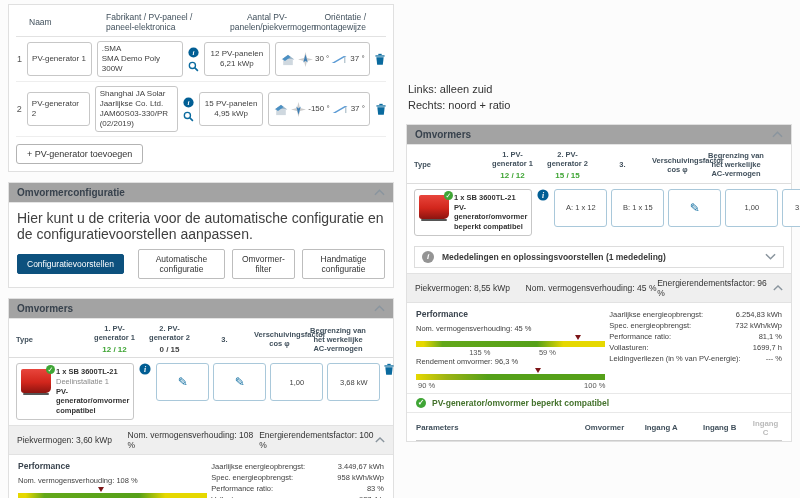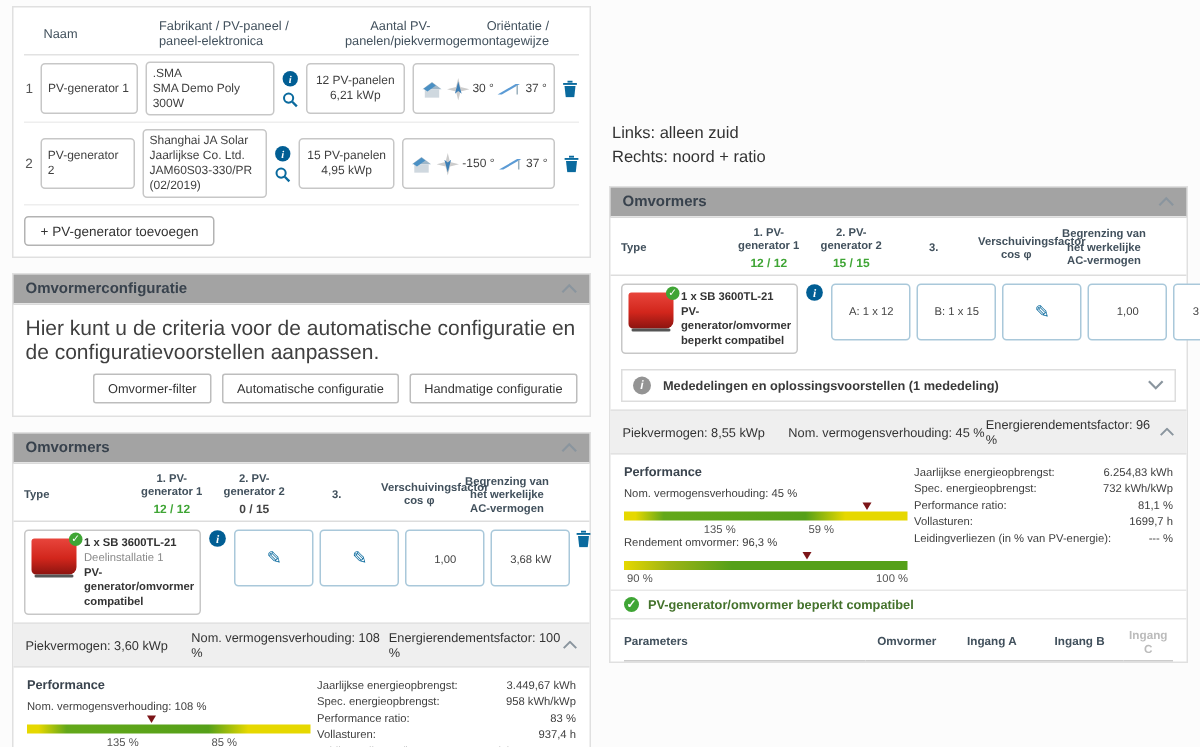--- a/index.html
+++ b/index.html
@@ -264,23 +264,24 @@
         <span>Omvormerconfiguratie</span>
         <span class="chev">
             <svg width="11" height="7" viewBox="0 0 12 7">
               <polyline points="1,6 6,1 11,6" fill="none" stroke="#8a959e" stroke-width="1.6"></polyline>
             </svg>
           </span>
       </div>
       <div class="cfg-body">
         <div class="cfg-desc">Hier kunt u de criteria voor de automatische configuratie en de configuratievoorstellen aanpassen.</div>
         <div class="btnrow">
+          <button class="btn btn-primary">Configuratievoorstellen</button>
           <div class="grow"></div>
+          <button class="btn">Automatische configuratie</button>
           <button class="btn">Omvormer-filter</button>
-          <button class="btn">Automatische configuratie</button>
           <button class="btn">Handmatige configuratie</button>
         </div>
       </div>
     </section>
 
     <section class="panel">
       <div class="panel-header">
         <span>Omvormers</span>
         <span class="chev">
             <svg width="11" height="7" viewBox="0 0 12 7">

